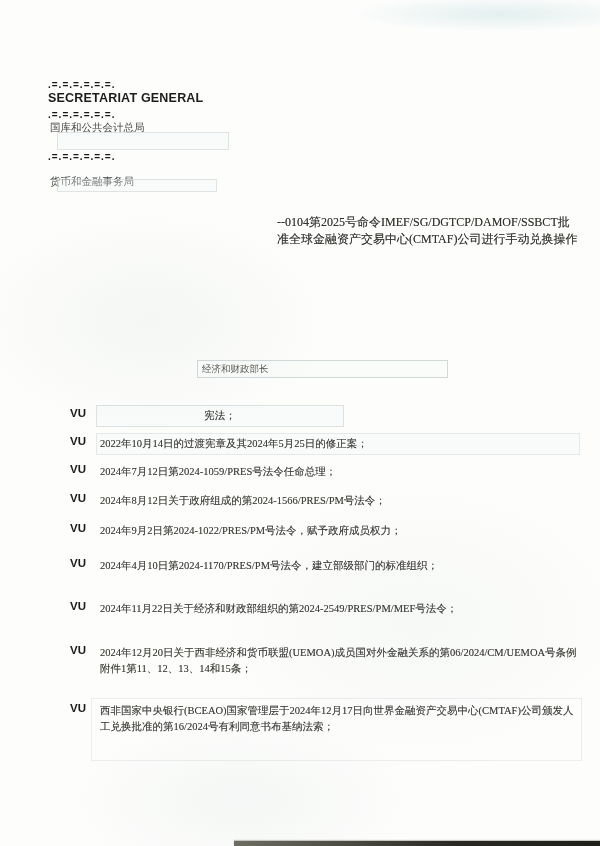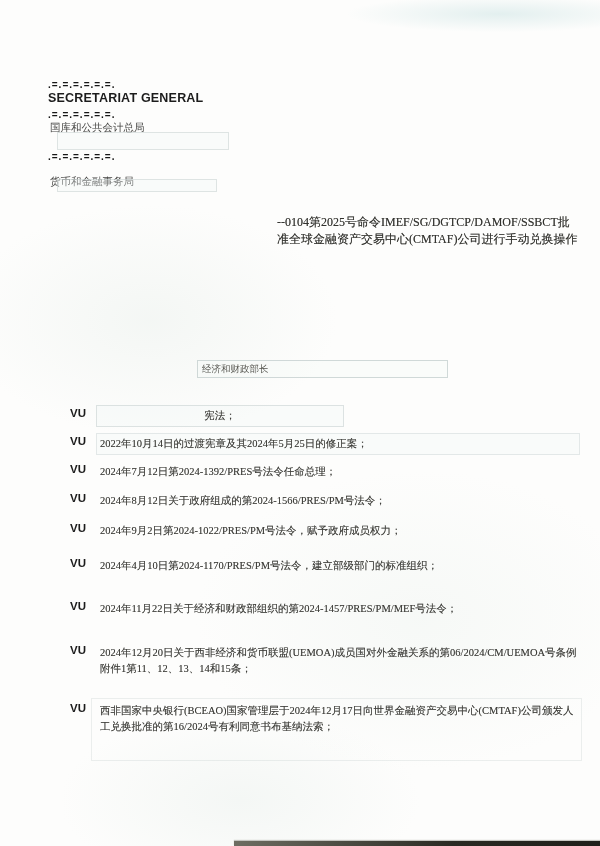--- a/index.html
+++ b/index.html
@@ -168,37 +168,37 @@
   <div class="vu-row vu-1">
     <span class="vu-label">VU</span>
     <span class="vu-text">宪法；</span>
   </div>
   <div class="vu-row vu-2">
     <span class="vu-label">VU</span>
     <span class="vu-text">2022年10月14日的过渡宪章及其2024年5月25日的修正案；</span>
   </div>
   <div class="vu-row vu-3">
     <span class="vu-label">VU</span>
-    <span class="vu-text">2024年7月12日第2024-1392/PRES号法令任命总理；</span>
+    <span class="vu-text">2024年7月12日第2024-1059/PRES号法令任命总理；</span>
   </div>
   <div class="vu-row vu-4">
     <span class="vu-label">VU</span>
     <span class="vu-text">2024年8月12日关于政府组成的第2024-1566/PRES/PM号法令；</span>
   </div>
   <div class="vu-row vu-5">
     <span class="vu-label">VU</span>
     <span class="vu-text">2024年9月2日第2024-1022/PRES/PM号法令，赋予政府成员权力；</span>
   </div>
   <div class="vu-row vu-6">
     <span class="vu-label">VU</span>
     <span class="vu-text">2024年4月10日第2024-1170/PRES/PM号法令，建立部级部门的标准组织；</span>
   </div>
   <div class="vu-row vu-7">
     <span class="vu-label">VU</span>
-    <span class="vu-text">2024年11月22日关于经济和财政部组织的第2024-1457/PRES/PM/MEF号法令；</span>
+    <span class="vu-text">2024年11月22日关于经济和财政部组织的第2024-2549/PRES/PM/MEF号法令；</span>
   </div>
   <div class="vu-row vu-8">
     <span class="vu-label">VU</span>
     <span class="vu-text">2024年12月20日关于西非经济和货币联盟(UEMOA)成员国对外金融关系的第06/2024/CM/UEMOA号条例附件1第11、12、13、14和15条；</span>
   </div>
   <div class="vu-row vu-9">
     <span class="vu-label">VU</span>
     <span class="vu-text">西非国家中央银行(BCEAO)国家管理层于2024年12月17日向世界金融资产交易中心(CMTAF)公司颁发人工兑换批准的第16/2024号有利同意书布基纳法索；</span>
   </div>
 

